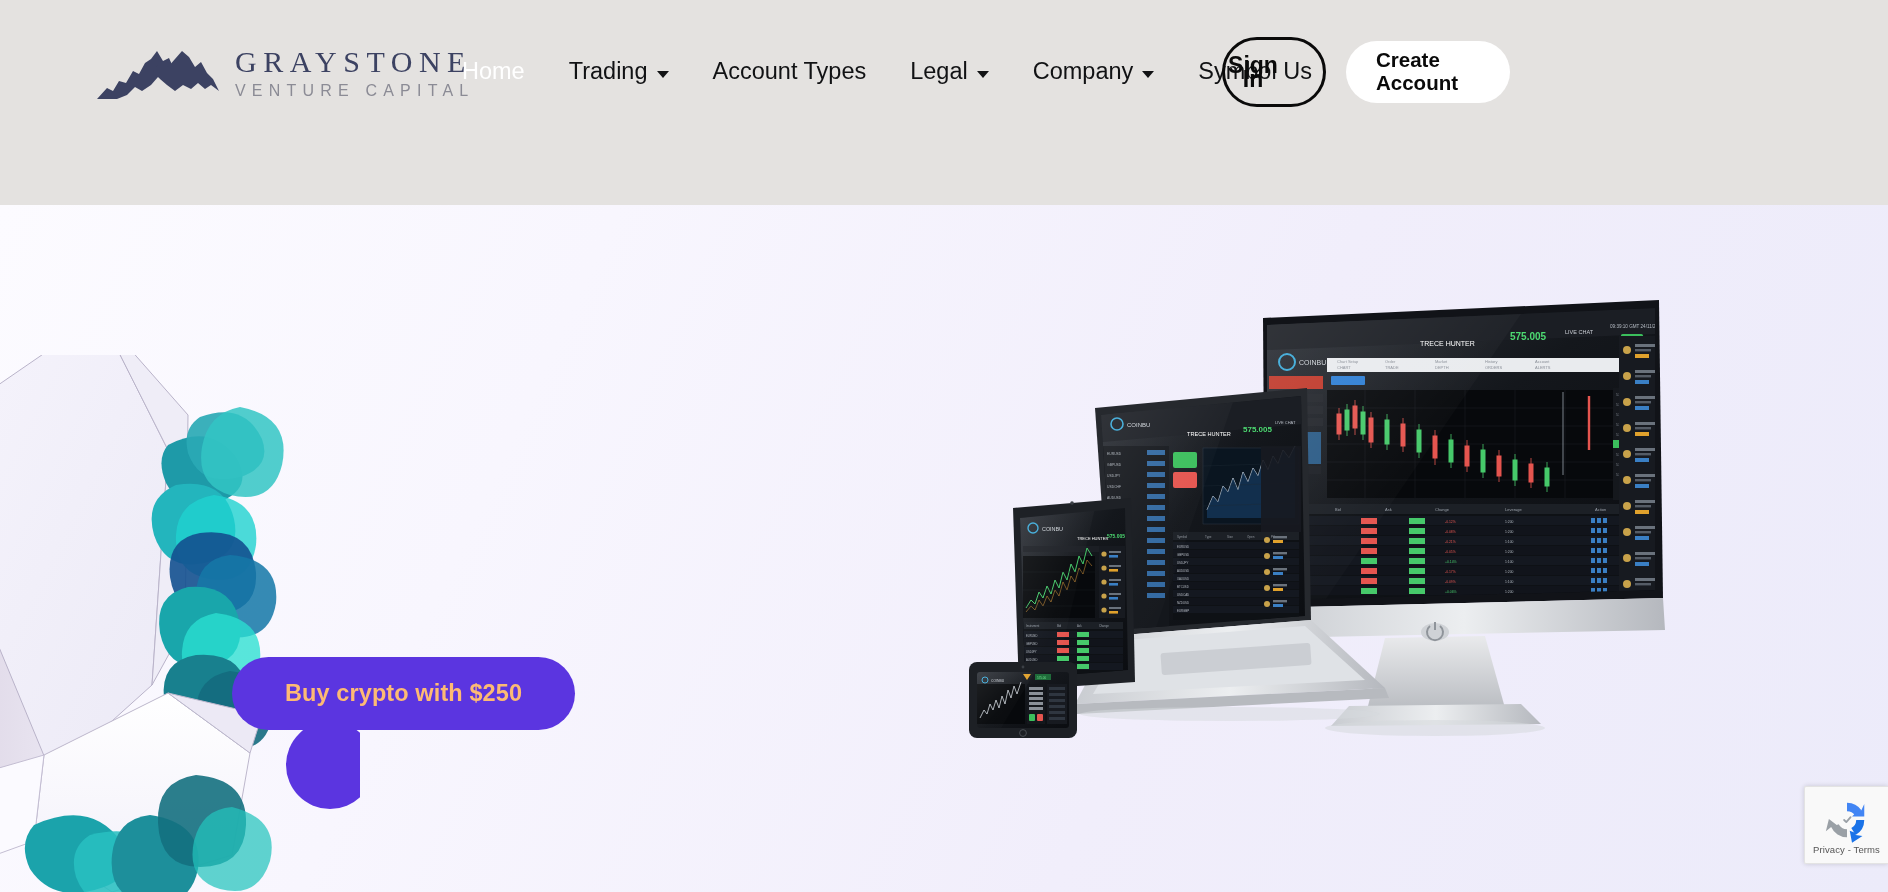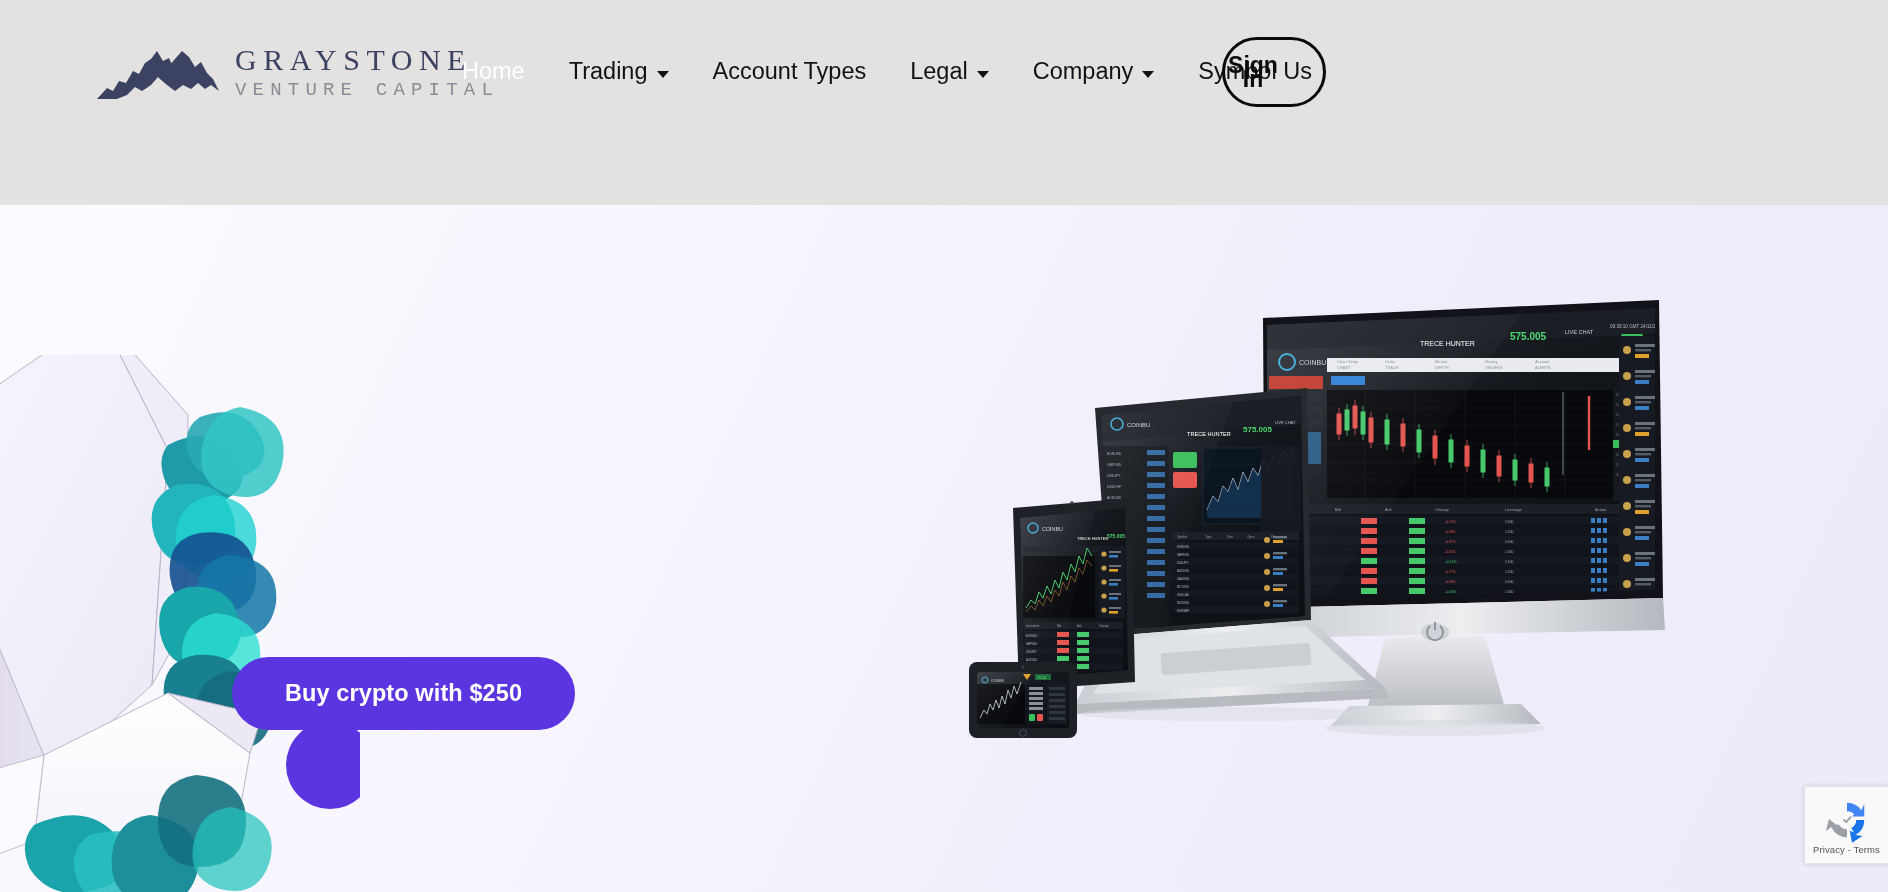--- a/index.html
+++ b/index.html
@@ -45,22 +45,22 @@
   .logo-words { display: flex; flex-direction: column; justify-content: center; padding-top: 2px; }
   .logo-title {
     font-family: "Liberation Serif", serif;
     font-size: 30px;
     letter-spacing: 6.5px;
     color: #3c4262;
     line-height: 1.05;
     white-space: nowrap;
   }
   .logo-sub {
-    font-family: Liberation Mono, monospace;
-    font-size: 19px;
+    font-family: Liberation Sans, sans-serif;
+    font-size: 16px;
     letter-spacing: 6.2px;
     color: #8b8b95;
     line-height: 1.2;
     margin-top: 3px;
     white-space: nowrap;
   }
 
   
   .main-nav {
     position: absolute;
@@ -189,21 +189,21 @@
     top: 452px;
     z-index: 7;
     display: inline-flex;
     align-items: center;
     justify-content: flex-end;
     height: 73px;
     padding: 0 53px;
     border: none;
     border-radius: 40px;
     background: #5b35e0;
-    color: #ffffff;
+    color: #fdba74;
     font-size: 23.5px;
     font-weight: 700;
     font-family: "Liberation Sans", sans-serif;
     cursor: pointer;
     letter-spacing: 0.1px;
   }
 
   
   .hero-devices {
     position: absolute;
@@ -280,20 +280,23 @@
       </div>
       <div class="nav-item">
         <span>Symbol Us</span>
       </div>
     </nav>
 
     <button class="btn-signin">
       <span>Sign In</span>
     </button>
 
+    <button class="btn-create-real">
+      <span>Create Account</span>
+    </button>
 
   </div>
 </header>
 
 <section class="hero">
 
   <svg class="hero-art-left" viewBox="0 0 360 537">
     <defs>
       <linearGradient id="cg1" x1="0" y1="0" x2="1" y2="1">
         <stop offset="0%" stop-color="#f6f4fc"></stop>

